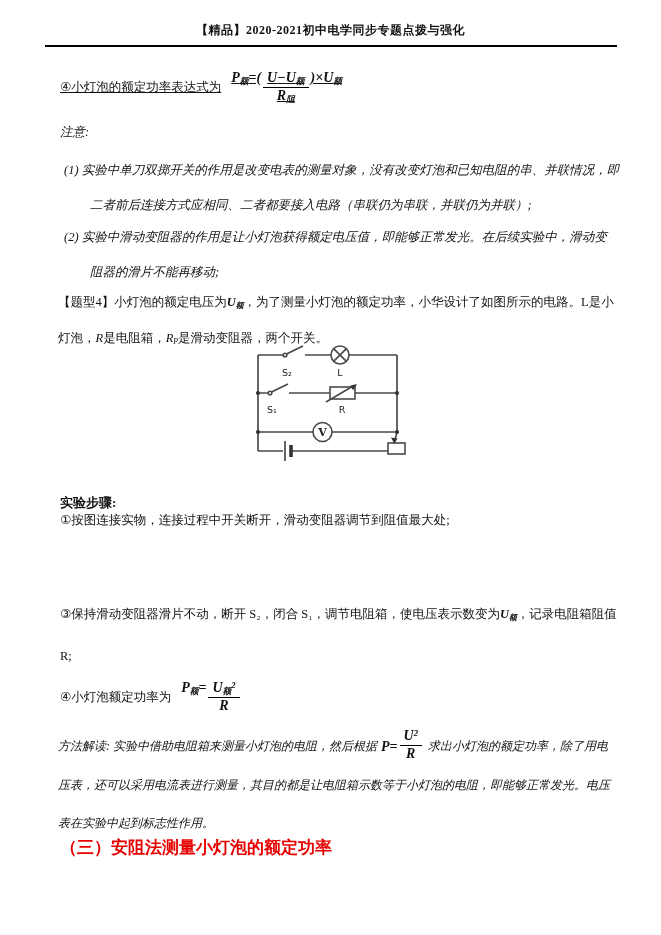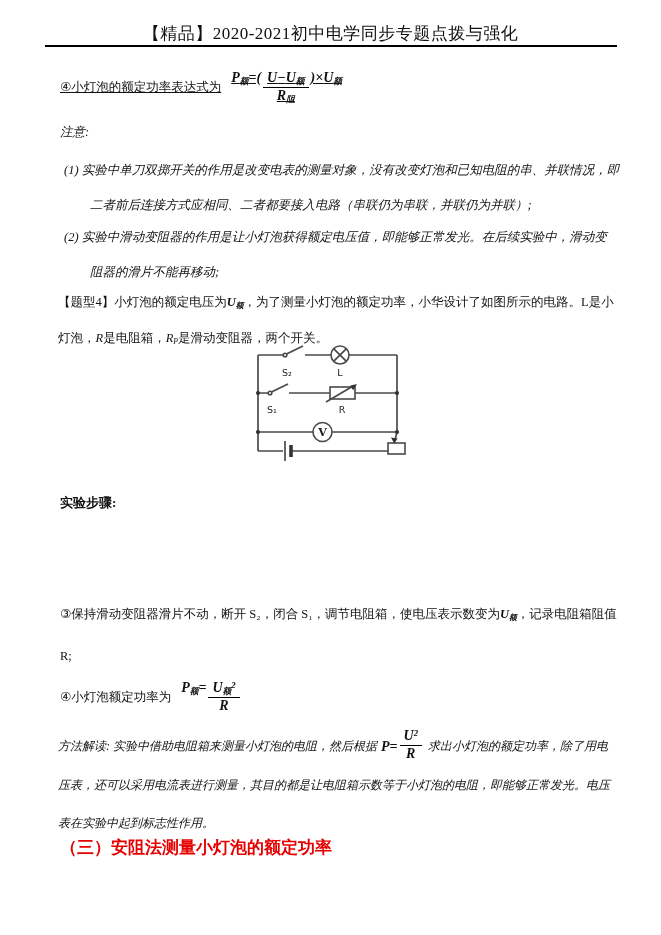--- a/index.html
+++ b/index.html
@@ -1,19 +1,19 @@
 <!DOCTYPE html>
 <html><head>
 <meta charset="utf-8">
 <style>
   html,body{margin:0;padding:0;background:#fff;}
   .page{position:relative;width:661px;height:935px;background:#ffffff;overflow:hidden;
         font-family:"Liberation Serif","DejaVu Serif","DejaVu Sans",serif;color:#111;}
   .header-title{position:absolute;top:22px;left:0;width:661px;text-align:center;
-        font-size:17px;font-weight:normal;letter-spacing:.5px;}
+        font-size:12px;font-weight:bold;letter-spacing:.5px;}
   .header-rule{position:absolute;top:45px;left:45px;width:572px;border-top:2px solid #000;}
   .blk{position:absolute;font-size:12.5px;white-space:nowrap;}
   .kai{font-style:italic;}
   .hang{padding-left:26px;text-indent:-26px;}
   .bold{font-weight:bold;margin-top:16px;}
   .i{font-style:italic;}
   .bi{font-weight:bold;font-style:italic;}
   .sub{vertical-align:-0.25em;font-size:0.62em;}
   .sup{vertical-align:0.5em;font-size:0.62em;}
   .i.sub,.bi.sub{vertical-align:-0.25em;font-size:0.62em;}
@@ -104,20 +104,21 @@
       <circle class="dot" cx="13" cy="90" r="2.1"></circle>
       <circle class="dot" cx="152" cy="90" r="2.1"></circle>
     </g>
     <text x="42" y="34" text-anchor="middle">S₂</text>
     <text x="95" y="34" text-anchor="middle">L</text>
     <text x="27" y="71" text-anchor="middle">S₁</text>
     <text x="97" y="71" text-anchor="middle">R</text>
   </svg>
 
   <div class="blk bold" style="top:478px;left:60px;font-size:13px;">实验步骤:</div>
+  <div class="blk" style="top:512px;left:60px;"><span>①按图连接实物，连接过程中开关断开，滑动变阻器调节到阻值最大处;</span></div>
   <div class="blk" style="top:595px;left:60px;line-height:38px;"><span>③保持滑动变阻器滑片不动，断开 S₂，闭合 S₁，调节电阻箱，使电压表示数变为</span><span class="bi">U</span><span class="bi sub">额</span><span>，记录电阻箱阻值</span><br><span>R;</span></div>
 
   <div class="blk formula-line" style="top:672px;left:60px;height:50px;">
     <span>④小灯泡额定功率为</span>
     <span class="formula">
       <span><span class="bi">P</span><span class="bi sub">额</span><span class="bi">=</span></span>
       <span class="frac">
         <span class="num"><span class="bi">U</span><span class="bi sub">额</span><span class="bi sup">2</span></span>
         <span class="den"><span class="bi">R</span></span>
       </span>

